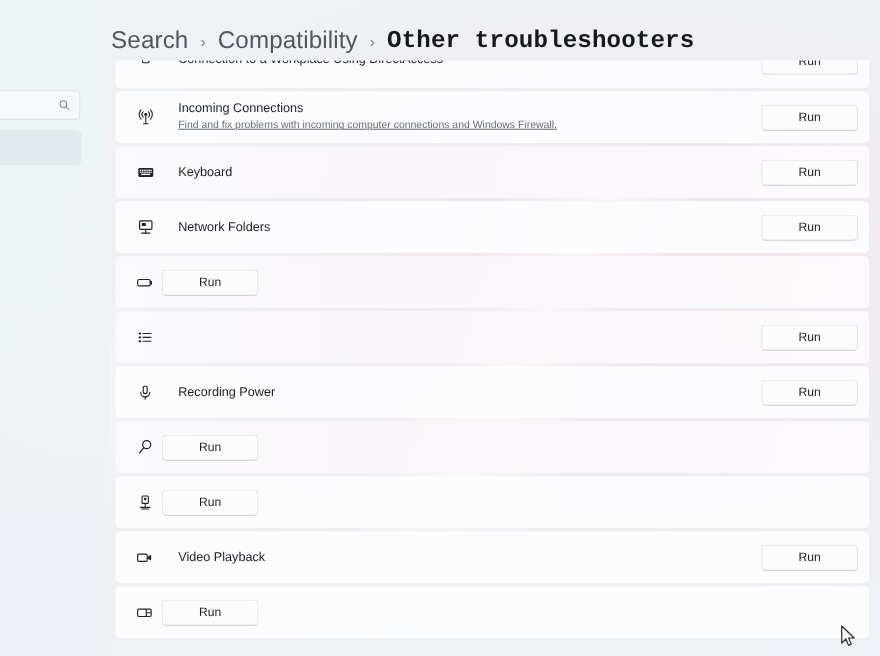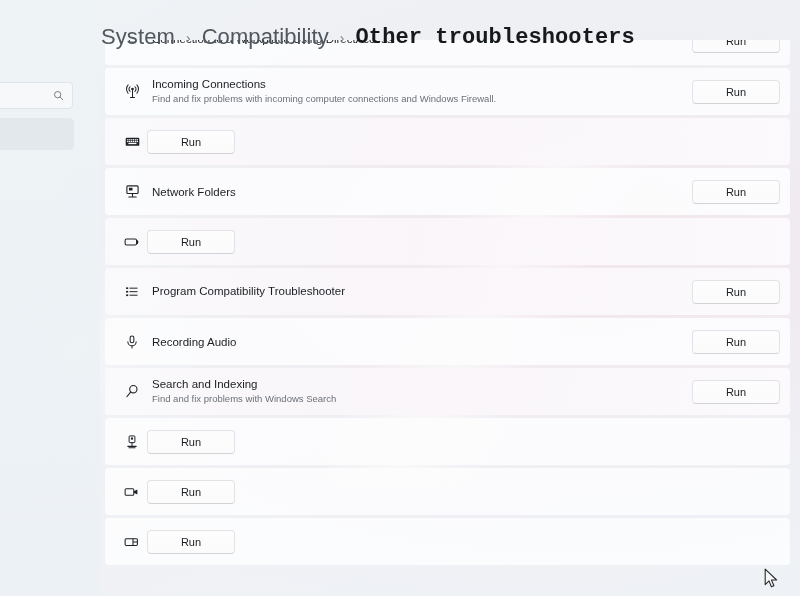--- a/index.html
+++ b/index.html
@@ -99,21 +99,21 @@
     font-size: 14px;
     color: #7b8288;
     line-height: 1;
     position: relative;
     top: 1px;
   }
 
   
   .list {
     position: absolute;
-    left: 105px; top: 40px;
+    left: 105px; top: 55px;
     width: 685px;
     z-index: 3;
   }
 
   .row {
     position: relative;
     height: 47px;
     margin-bottom: 3px;
     border-radius: 4px;
     display: flex;
@@ -144,33 +144,35 @@
     justify-content: center;
     color: #1f2327;
     margin-left: 4px;
   }
   .row-icon svg { display: block; }
 
   .row-text {
     flex: 1;
     padding-left: 5px;
     min-width: 0;
+    margin-left: 10px;
   }
   .row-title {
     font-size: 11.5px;
     color: #1b1f23;
     line-height: 1.35;
     white-space: nowrap;
   }
   .row-desc {
     font-size: 9.5px;
     color: #6a7077;
     line-height: 1.35;
     white-space: nowrap;
     margin-top: 1px;
+    text-decoration: underline;
   }
 
   .run-btn {
     width: 88px;
     height: 24px;
     border: 1px solid #e2e3e6;
     border-bottom-color: #d3d4d7;
     border-radius: 4px;
     background: linear-gradient(180deg, #fdfdfd, #fbfbfc);
     font-family: "Liberation Sans", sans-serif;
@@ -206,21 +208,21 @@
           <circle cx="6.8" cy="6.8" r="4.6"></circle>
             <line x1="10.3" y1="10.3" x2="14.2" y2="14.2" stroke-linecap="round"></line>
         </svg>
       </span>
     </div>
     <div class="side-selected"></div>
 
   </div>
 
   <div class="breadcrumb">
-    <span class="crumb">System</span>
+    <span class="crumb">Search</span>
     <span class="crumb-sep">›</span>
     <span class="crumb">Compatibility</span>
     <span class="crumb-sep">›</span>
     <span class="crumb current">Other troubleshooters</span>
   </div>
 
   <div class="list">
 
     <div class="row first">
       <span class="row-icon">
@@ -265,20 +267,23 @@
             <rect x="3.7" y="9.4" width="1.6" height="1.4"></rect>
               <rect x="6" y="9.4" width="1.6" height="1.4"></rect>
             <rect x="8.3" y="9.4" width="1.6" height="1.4"></rect>
               <rect x="10.6" y="9.4" width="1.6" height="1.4"></rect>
             <rect x="12.9" y="9.4" width="1.6" height="1.4"></rect>
               <rect x="15" y="9.4" width="1.4" height="1.4"></rect>
             <rect x="5.2" y="11.6" width="9.5" height="1.5"></rect>
           </g>
         </svg>
       </span>
+      <span class="row-text">
+        <span class="row-title">Keyboard</span>
+      </span>
       <span class="run-btn">Run</span>
     </div>
 
     <div class="row">
       <span class="row-icon">
         <svg width="17" height="17" viewBox="0 0 20 20" fill="none" stroke="#1f2327" stroke-width="1.3">
           <rect x="3.4" y="3.4" width="13.2" height="9" rx="1.2"></rect>
           <path d="M10 12.6v3.2M5.6 16.4h8.8" stroke-linecap="round"></path>
           <rect x="5.8" y="5.6" width="4.2" height="3.2" fill="#1f2327" stroke="none"></rect>
         </svg>
@@ -308,49 +313,44 @@
             <rect x="2.6" y="13" width="2.6" height="2.1"></rect>
           </g>
           <g stroke="#1f2327" stroke-width="1.25" stroke-linecap="round">
             <line x1="7.4" y1="5.2" x2="16.4" y2="5.2"></line>
             <line x1="7.4" y1="9.6" x2="16.4" y2="9.6"></line>
             <line x1="7.4" y1="14" x2="16.4" y2="14"></line>
           </g>
         </svg>
       </span>
       <span class="row-text">
-        <div class="row-title">Program Compatibility Troubleshooter</div>
       </span>
       <span class="run-btn">Run</span>
     </div>
 
     <div class="row">
       <span class="row-icon">
         <svg width="16" height="16" viewBox="0 0 20 20" fill="none" stroke="#1f2327" stroke-width="1.3">
           <rect x="7.7" y="2.4" width="4.6" height="8.6" rx="2.3"></rect>
           <path d="M4.8 9.6a5.2 5.2 0 0010.4 0" stroke-linecap="round"></path>
           <path d="M10 14.8v2.6" stroke-linecap="round"></path>
         </svg>
       </span>
       <span class="row-text">
-        <span class="row-title">Recording Audio</span>
+        <span class="row-title">Recording Power</span>
       </span>
       <span class="run-btn">Run</span>
     </div>
 
     <div class="row tint">
       <span class="row-icon">
         <svg width="17" height="17" viewBox="0 0 20 20" fill="none" stroke="#1f2327" stroke-width="1.3">
           <circle cx="11" cy="7.3" r="4.3"></circle>
             <line x1="8" y1="10.5" x2="3.4" y2="16.2" stroke-linecap="round"></line>
         </svg>
-      </span>
-      <span class="row-text">
-        <div class="row-title">Search and Indexing</div>
-        <div class="row-desc">Find and fix problems with Windows Search</div>
       </span>
       <span class="run-btn">Run</span>
     </div>
 
     <div class="row">
       <span class="row-icon">
         <svg width="16" height="16" viewBox="0 0 20 20" fill="none" stroke="#1f2327" stroke-width="1.25">
           <rect x="6.4" y="2.4" width="7.2" height="8.4" rx="1.1"></rect>
           <rect x="8.7" y="4.4" width="2.6" height="2.6" fill="#1f2327" stroke="none"></rect>
           <path d="M10 10.9v3.6" stroke-linecap="round"></path>
@@ -361,20 +361,23 @@
       <span class="run-btn">Run</span>
     </div>
 
     <div class="row">
       <span class="row-icon">
         <svg width="18" height="18" viewBox="0 0 22 20" fill="none" stroke="#1f2327" stroke-width="1.3">
           <rect x="2.6" y="6" width="10.6" height="8" rx="1.4"></rect>
           <path d="M13.2 9.2l4.4-2.4v6.4l-4.4-2.4z" fill="#1f2327" stroke="none"></path>
         </svg>
       </span>
+      <span class="row-text">
+        <span class="row-title">Video Playback</span>
+      </span>
       <span class="run-btn">Run</span>
     </div>
 
     <div class="row">
       <span class="row-icon">
         <svg width="18" height="18" viewBox="0 0 22 20" fill="none" stroke="#1f2327" stroke-width="1.3">
           <rect x="2.6" y="6" width="15" height="8.2" rx="1.3"></rect>
           <line x1="12.2" y1="6" x2="12.2" y2="14.2"></line>
           <line x1="12.2" y1="10.1" x2="17.6" y2="10.1"></line>
         </svg>

